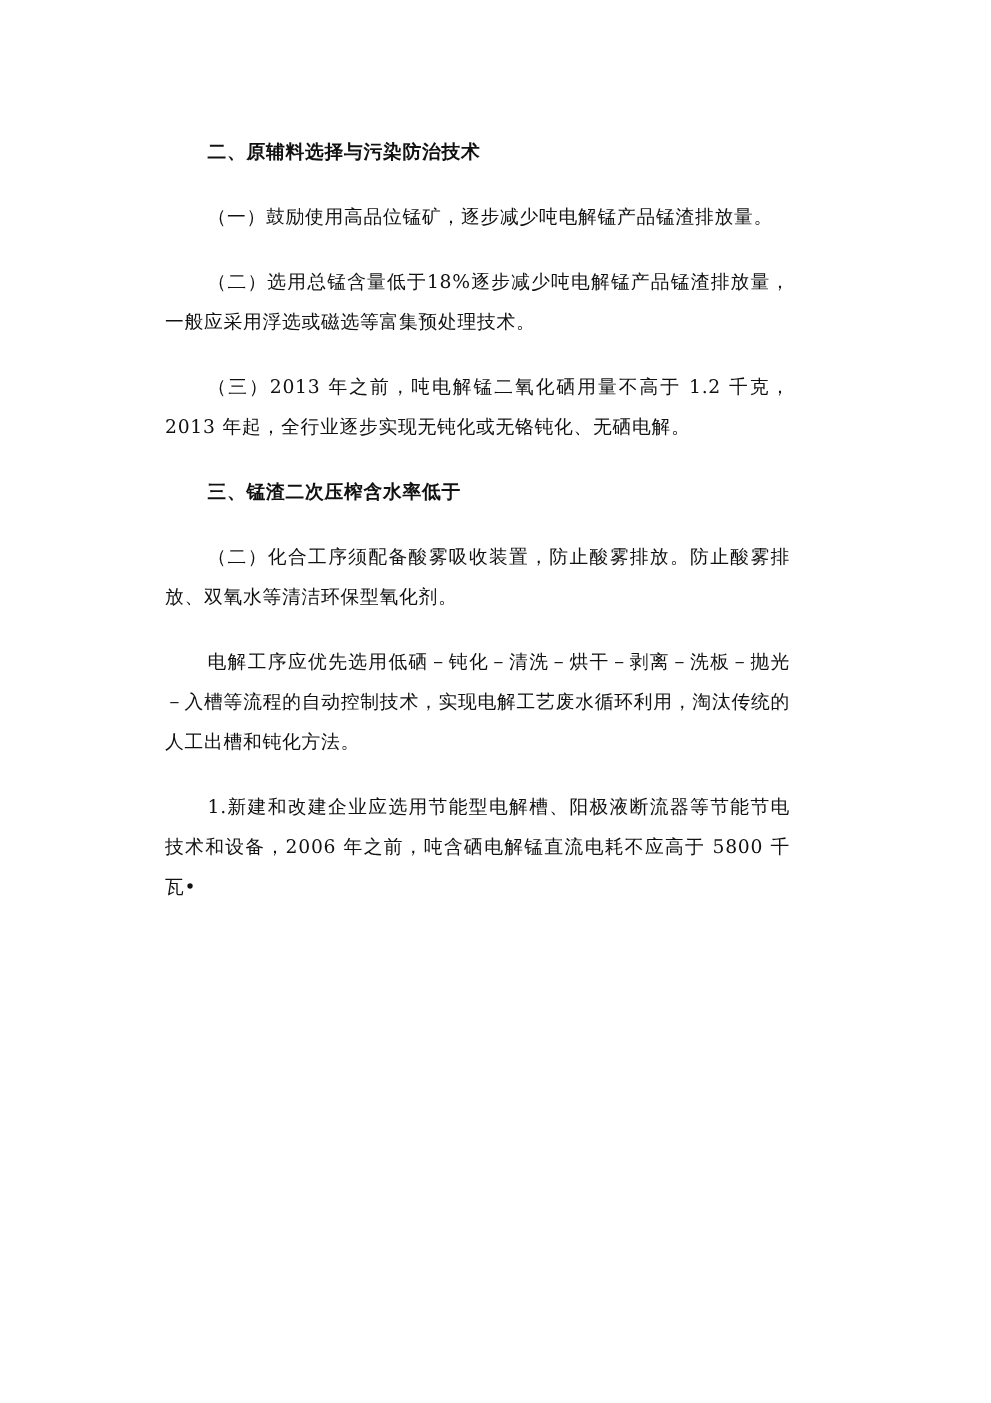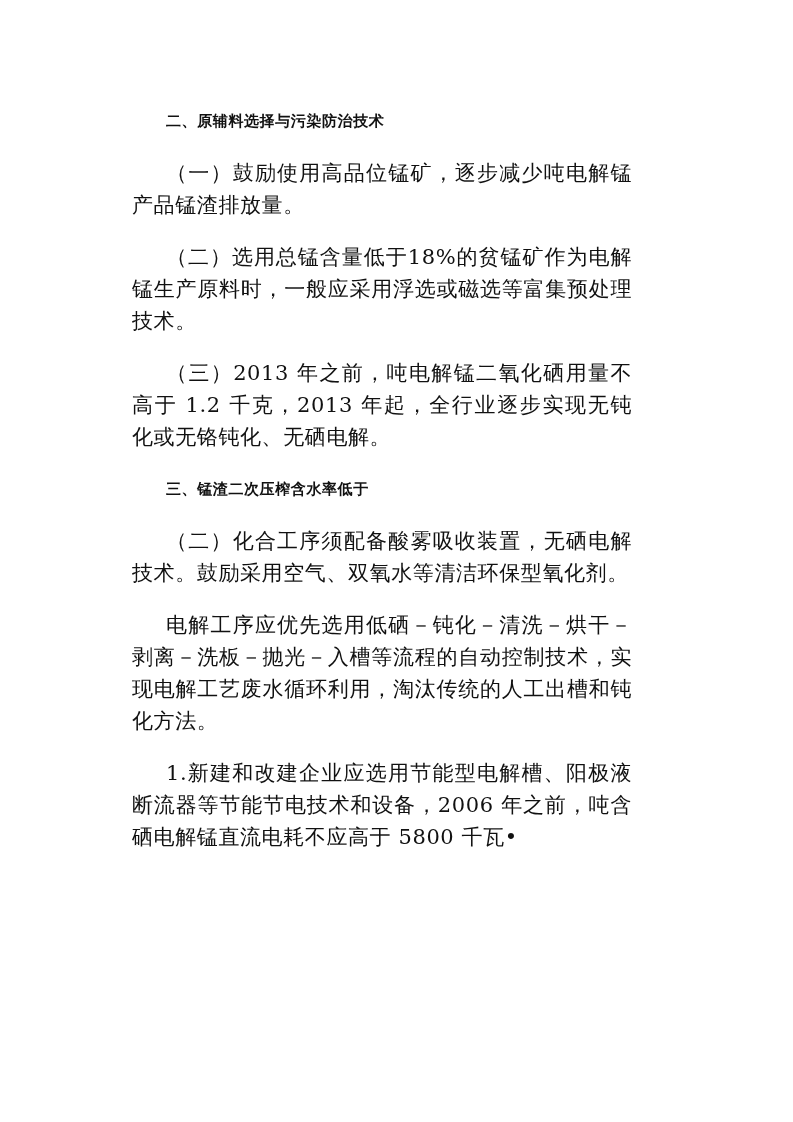--- a/index.html
+++ b/index.html
@@ -1,28 +1,28 @@
 <!DOCTYPE html>
 <html><head>
 <meta charset="utf-8">
 <style>
   html, body { margin:0; padding:0; background:#ffffff; }
   body { width:793px; height:1122px; position:relative; overflow:hidden;
          font-family: "DejaVu Serif", "Liberation Serif", serif; color:#111; }
   .page { position:absolute; left:132px; top:105px; width:500px; }
-  .p { font-size:21px; line-height:32px; text-indent:34px; margin:0 0 20px 0;
+  .p { font-size:15px; line-height:32px; text-indent:34px; margin:0 0 20px 0;
        text-align:justify; letter-spacing:0.6px; }
   .h { font-family: "DejaVu Sans", "Liberation Sans", sans-serif; font-weight:bold;
        font-size:15px; line-height:32px; text-indent:34px; margin:0 0 20px 0; letter-spacing:0.6px; }
 </style>
 </head>
 <body>
 
 <div class="page">
   <p class="h">二、原辅料选择与污染防治技术</p>
   <p class="p">（一）鼓励使用高品位锰矿，逐步减少吨电解锰产品锰渣排放量。</p>
-  <p class="p">（二）选用总锰含量低于18%的贫锰矿作为电解锰生产原料时，一般应采用浮选或磁选等富集预处理技术。</p>
+  <p class="p">（二）选用总锰含量低于18%逐步减少吨电解锰产品锰渣排放量，一般应采用浮选或磁选等富集预处理技术。</p>
   <p class="p">（三）2013 年之前，吨电解锰二氧化硒用量不高于 1.2 千克，2013 年起，全行业逐步实现无钝化或无铬钝化、无硒电解。</p>
   <p class="h">三、锰渣二次压榨含水率低于</p>
-  <p class="p">（二）化合工序须配备酸雾吸收装置，无硒电解技术。鼓励采用空气、双氧水等清洁环保型氧化剂。</p>
+  <p class="p">（二）化合工序须配备酸雾吸收装置，防止酸雾排放。防止酸雾排放、双氧水等清洁环保型氧化剂。</p>
   <p class="p">电解工序应优先选用低硒－钝化－清洗－烘干－剥离－洗板－抛光－入槽等流程的自动控制技术，实现电解工艺废水循环利用，淘汰传统的人工出槽和钝化方法。</p>
   <p class="p">1.新建和改建企业应选用节能型电解槽、阳极液断流器等节能节电技术和设备，2006 年之前，吨含硒电解锰直流电耗不应高于 5800 千瓦•</p>
 </div>
 
 </body></html>

